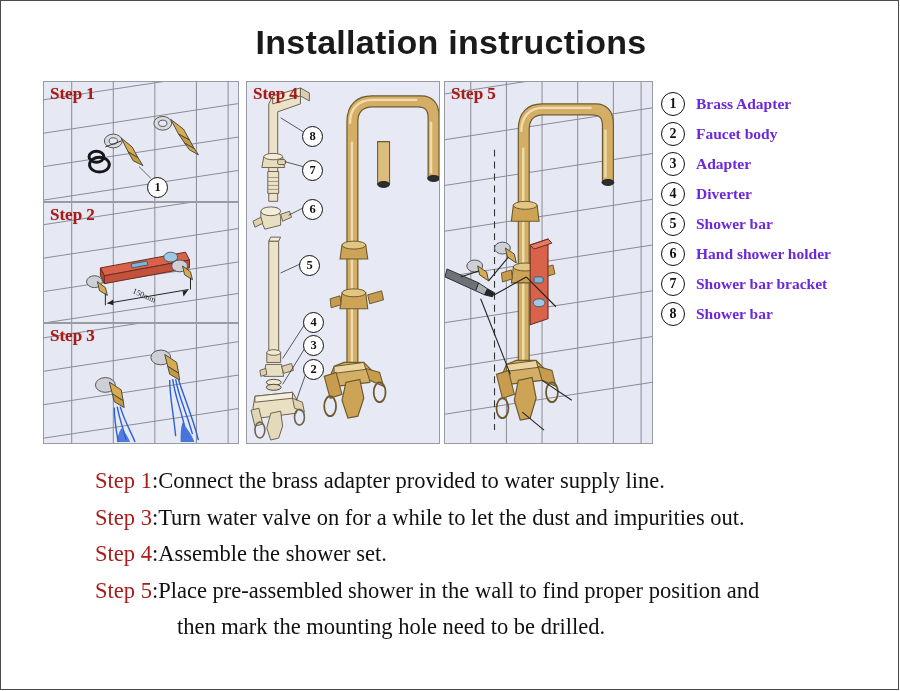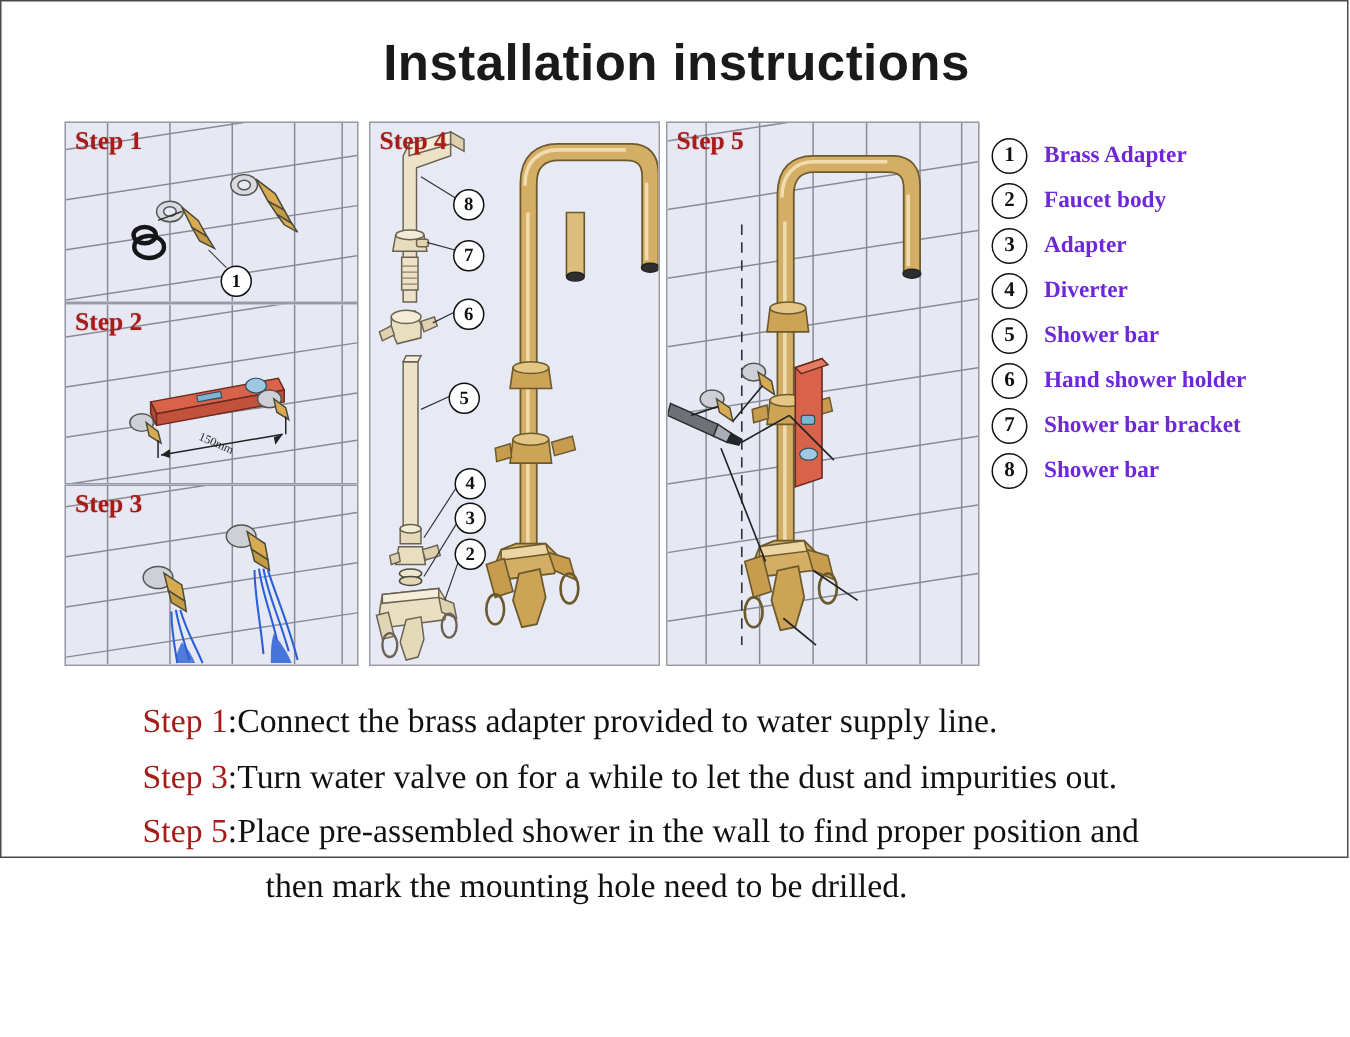--- a/index.html
+++ b/index.html
@@ -1,17 +1,17 @@
 <!DOCTYPE html>
 <html><head>
 <meta charset="utf-8">
 <style>
   html,body{margin:0;padding:0;background:#fff;}
   body{width:900px;height:691px;font-family:"Liberation Serif",serif;overflow:hidden;}
-  .frame{position:absolute;left:0;top:0;width:899px;height:572px;border:1px solid #4a4a4a;box-sizing:border-box;background:#fff;}
+  .frame{position:absolute;left:0;top:0;width:899px;height:690px;border:1px solid #4a4a4a;box-sizing:border-box;background:#fff;}
   .title{position:absolute;left:0;top:22px;width:900px;text-align:center;font-family:"Liberation Sans",sans-serif;
          font-weight:bold;font-size:34px;color:#1a1a1a;letter-spacing:.3px;}
   
   .panel{position:absolute;background:#e6e8f4;border:1px solid #9a9aa2;box-sizing:border-box;overflow:hidden;}
   .p1{left:42px;top:80px;width:196px;height:121px;}
   .p2{left:42px;top:201px;width:196px;height:121px;}
   .p3{left:42px;top:322px;width:196px;height:121px;}
   .p4{left:245px;top:80px;width:194px;height:363px;background:#e7e9f5;}
   .p5{left:443px;top:80px;width:209px;height:363px;}
   .steplab{position:absolute;left:6px;top:2px;font-family:"Liberation Serif",serif;font-weight:bold;
@@ -389,18 +389,21 @@
   </div>
 
   <div class="steps">
     <div class="st-line">
       <span class="st-key">Step 1</span><span>:</span><span>Connect the brass adapter provided to water supply line.</span>
     </div>
     <div class="st-line">
       <span class="st-key">Step 3</span><span>:</span><span>Turn water valve on for a while to let the dust  and impurities out.</span>
     </div>
     <div class="st-line">
+      <span class="st-key">Step 4</span><span>:</span><span>Assemble the shower set.</span>
+    </div>
+    <div class="st-line">
       <span class="st-key">Step 5</span><span>:</span><span>Place pre-assembled shower in the wall to find proper position and</span>
     </div>
     <div class="st-line st-cont">then mark the mounting hole need to be  drilled.</div>
   </div>
 
 </div>
 
 </body></html>

